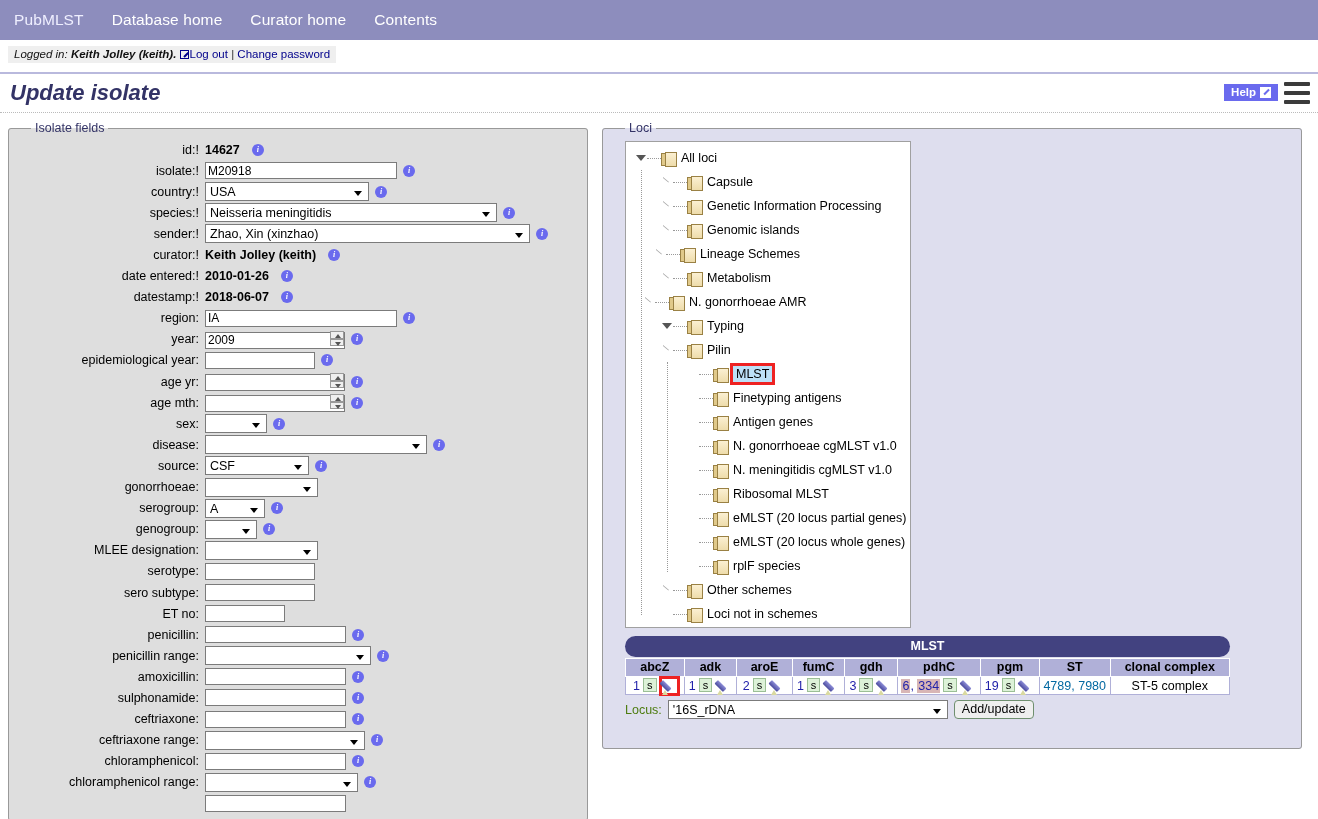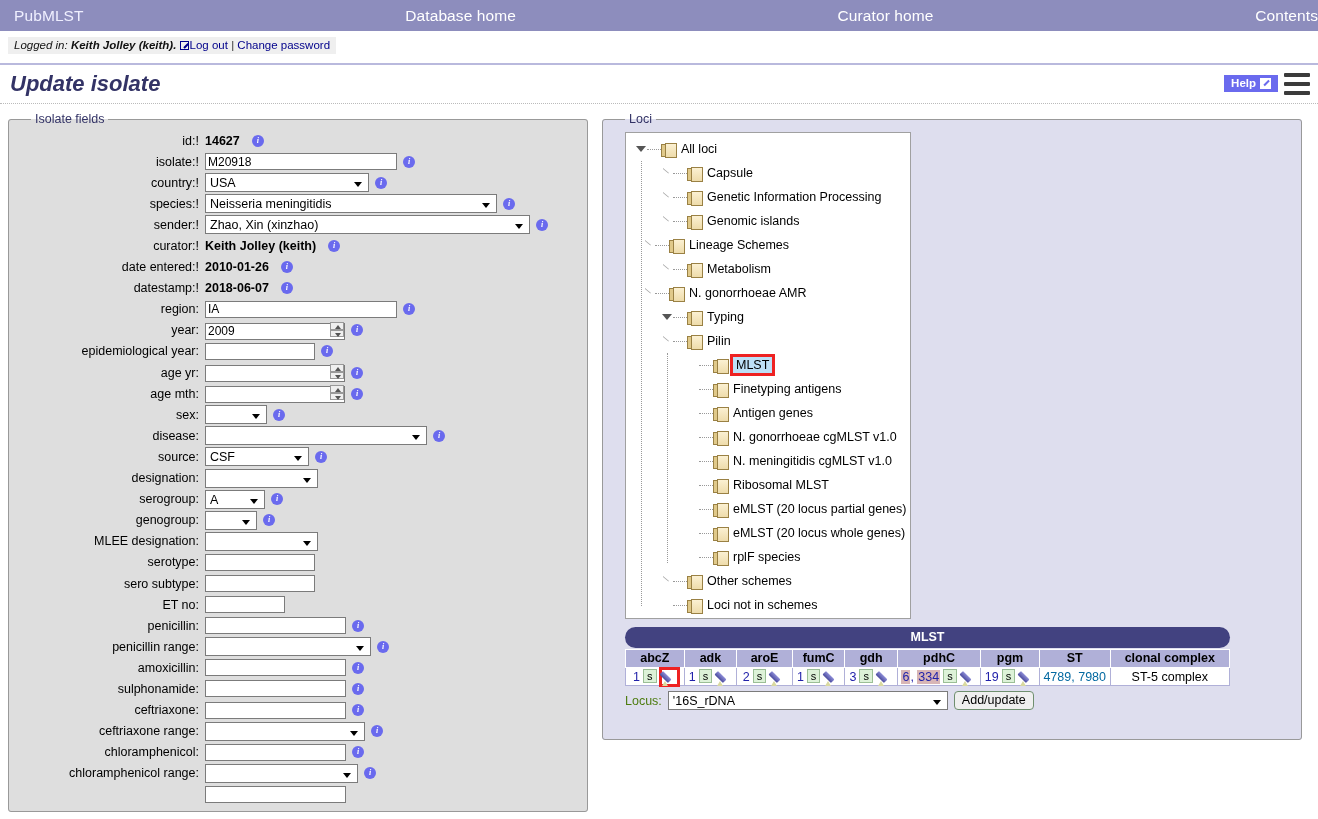--- a/index.html
+++ b/index.html
@@ -6,27 +6,26 @@
   html, body {
     margin: 0; padding: 0;
     width: 1318px; height: 819px;
     overflow: hidden;
     background: #ffffff;
     font-family: "Liberation Sans", sans-serif;
   }
 
   
   #topnav {
-    height: 31px;
+    height: 40px;
     background: #8d8dbd;
     display: flex;
     align-items: center;
     padding-left: 14px;
     gap: 28px;
-    justify-content: space-between;
   }
   #topnav .navitem {
     color: #ffffff;
     font-size: 15.5px;
     letter-spacing: .1px;
     cursor: pointer;
     white-space: nowrap;
   }
   #topnav .navitem.brand { color: #efefff; }
 
@@ -585,21 +584,21 @@
         </div>
         <div class="frow">
           <div class="flabel">source:</div>
           <span class="selwrap" style="width: 104px;">
             <span class="seltext">CSF</span>
             <span class="arrow"></span>
           </span>
           <span class="infoicon">i</span>
         </div>
         <div class="frow">
-          <div class="flabel">designation:</div>
+          <div class="flabel">gonorrhoeae:</div>
           <span class="selwrap" style="width: 113px;">
             <span class="seltext"></span>
             <span class="arrow"></span>
           </span>
         </div>
         <div class="frow">
           <div class="flabel">serogroup:</div>
           <span class="selwrap" style="width: 60px;">
             <span class="seltext">A</span>
             <span class="arrow"></span>
@@ -710,21 +709,21 @@
           <span class="dash"></span>
           <span class="folder"></span>
           <span class="tlabel">Genetic Information Processing</span>
         </div>
         <div class="tnode" style="padding-left: 34px;">
           <span class="twist closed"></span>
           <span class="dash"></span>
           <span class="folder"></span>
           <span class="tlabel">Genomic islands</span>
         </div>
-        <div class="tnode" style="padding-left: 16px;">
+        <div class="tnode" style="padding-left: 27px;">
           <span class="twist closed"></span>
           <span class="dash"></span>
           <span class="folder"></span>
           <span class="tlabel">Lineage Schemes</span>
         </div>
         <div class="tnode" style="padding-left: 34px;">
           <span class="twist closed"></span>
           <span class="dash"></span>
           <span class="folder"></span>
           <span class="tlabel">Metabolism</span>

